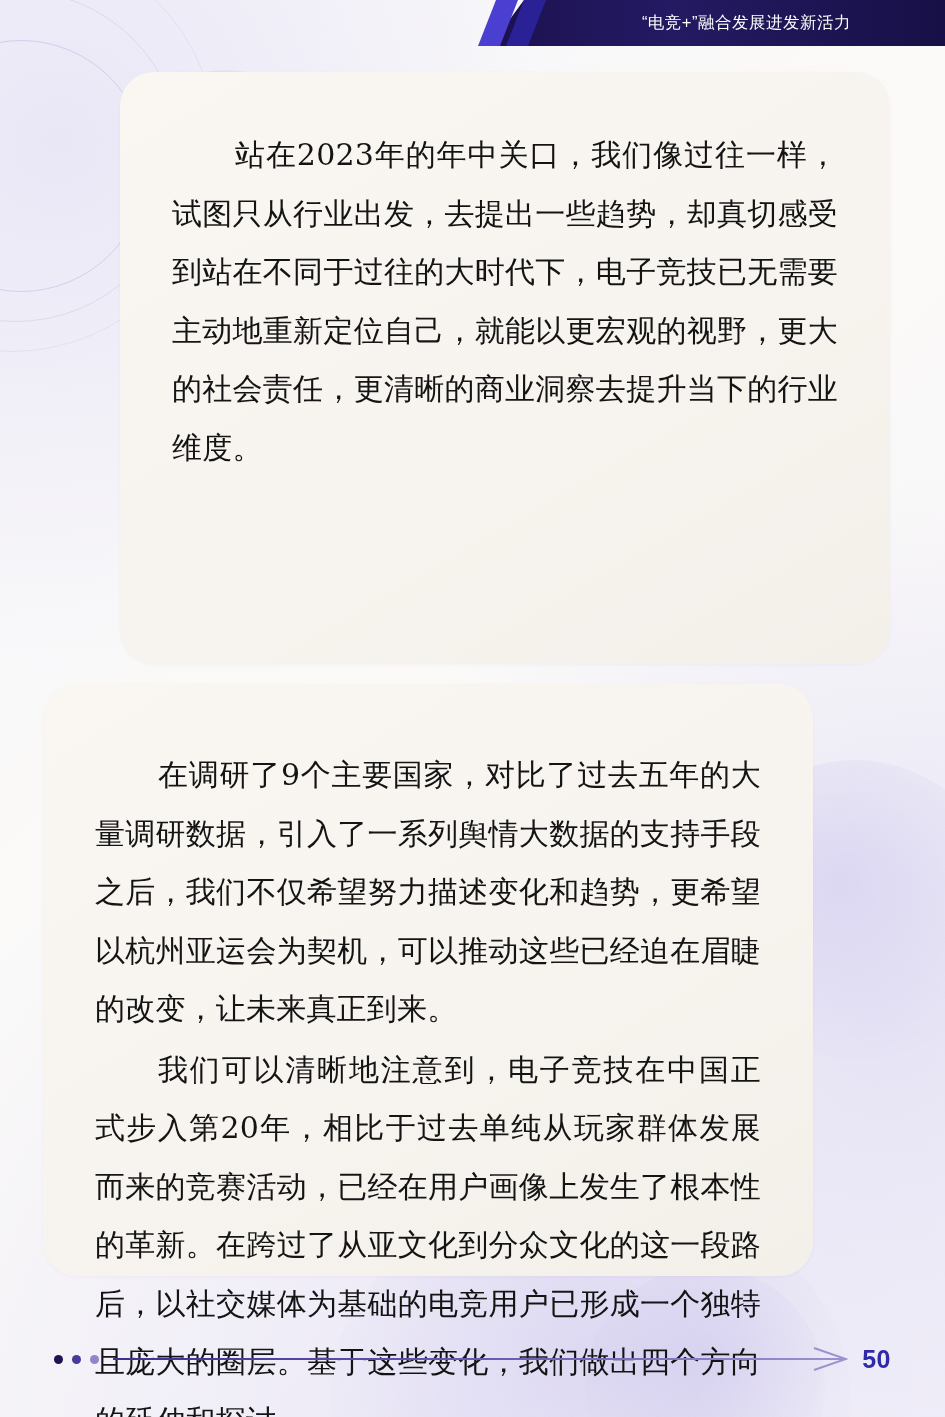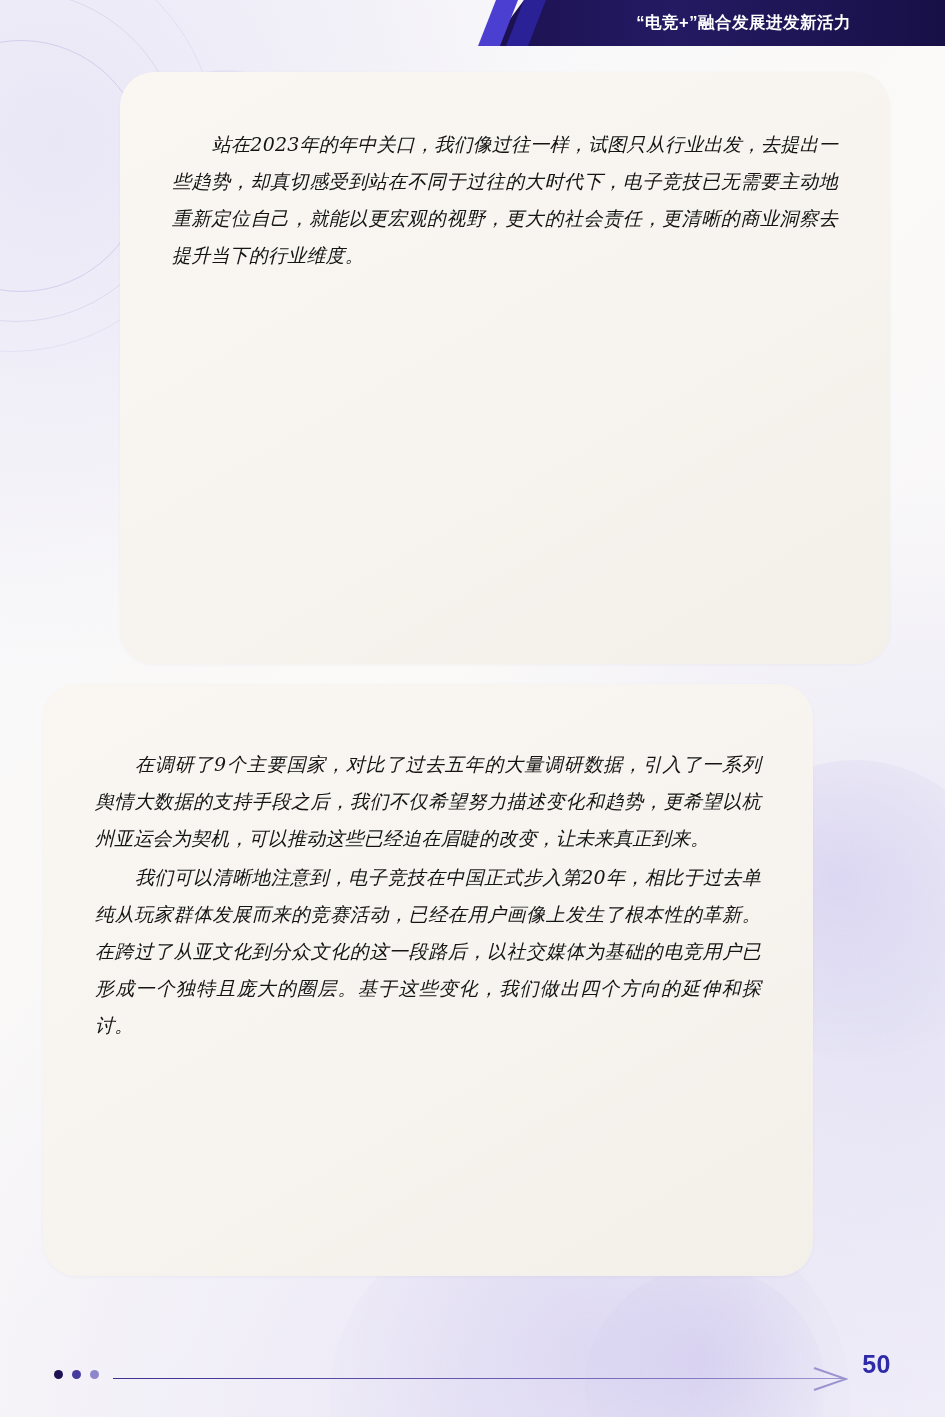--- a/index.html
+++ b/index.html
@@ -86,21 +86,21 @@
     left: 478px;
     height: 46px;
     width: 120px;
     z-index: 4;
     pointer-events: none;
   }
   .header-title {
     color: #ffffff;
     font-size: 16.5px;
     letter-spacing: 0.5px;
-    font-weight: bold;
+    font-weight: normal;
     margin-right: 94px;
     white-space: nowrap;
   }
 
   
   .page {
     position: absolute;
     inset: 0;
     z-index: 2;
   }
@@ -120,41 +120,40 @@
     left: 43px;
     top: 684px;
     width: 770px;
     height: 592px;
   }
   .card-body {
     padding: 54px 52px 0 52px;
   }
   .para {
     font-family: "DejaVu Serif", "Liberation Serif", serif;
-    font-style: italic;
-    font-size: 19px;
+    font-size: 30px;
     line-height: 1.95;
     color: #141414;
     text-indent: 2.1em;
     margin: 0 0 2px 0;
     text-align: justify;
     letter-spacing: 0.2px;
   }
   .card-bottom .card-body { padding-top: 62px; }
 
   
   .footer {
     position: absolute;
     left: 0;
     right: 0;
     bottom: 38px;
     height: 40px;
     z-index: 5;
     display: flex;
-    align-items: flex-end;
+    align-items: center;
   }
   .dots {
     display: flex;
     align-items: center;
     gap: 9px;
     margin-left: 54px;
   }
   .dot {
     width: 9px;
     height: 9px;

